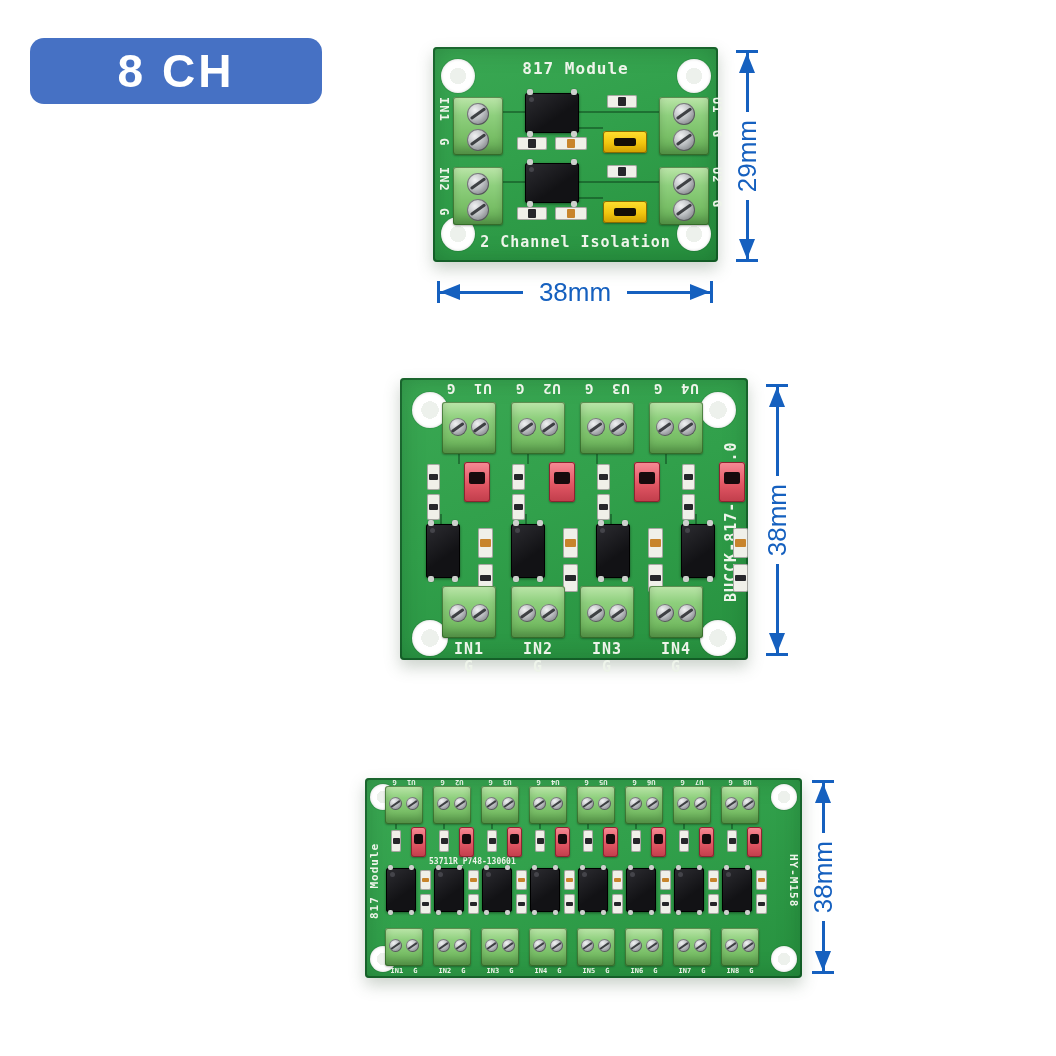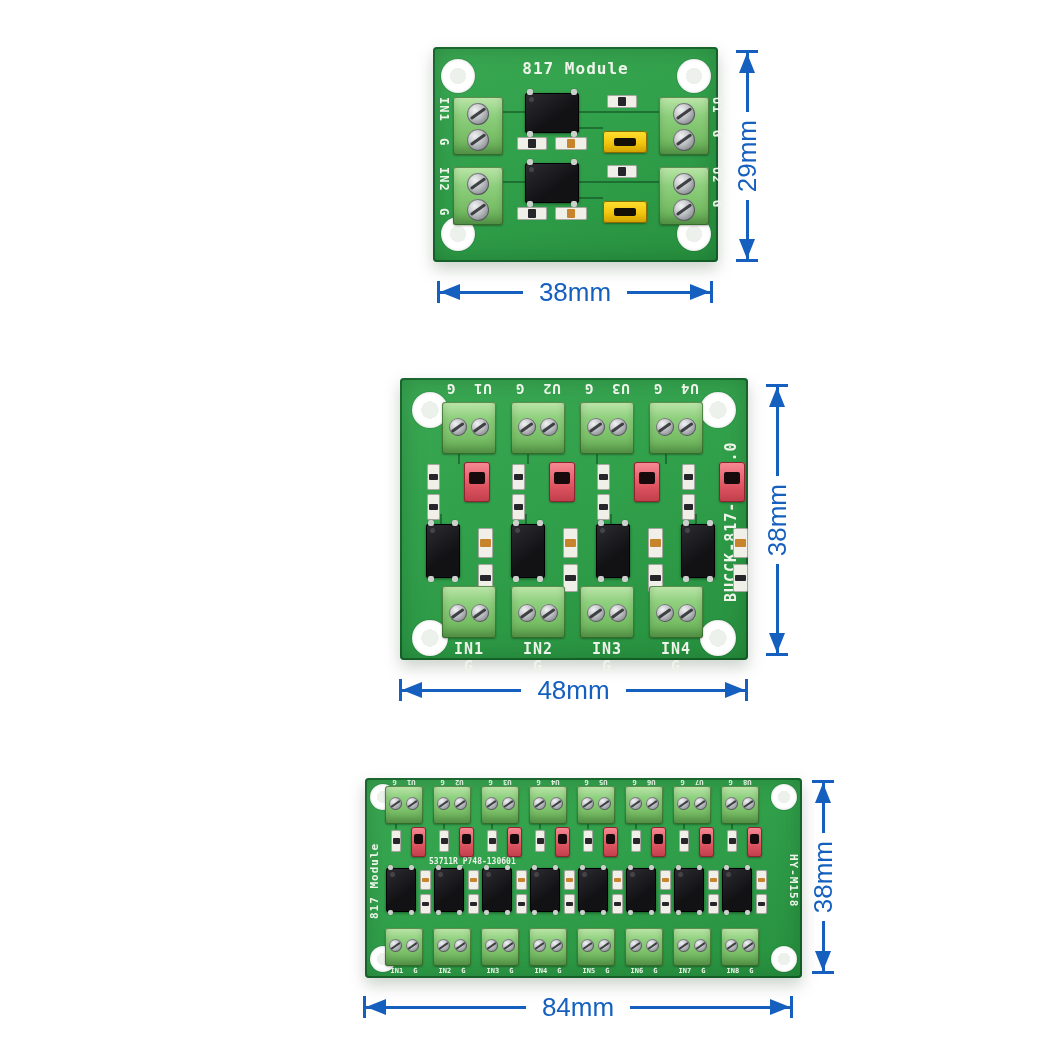--- a/index.html
+++ b/index.html
@@ -63,23 +63,27 @@
       border:solid transparent;border-width:8px 20px 8px 0;border-right-color:var(--dim-blue);}
   .dim-h .seg.b::after{content:'';position:absolute;right:0;top:50%;transform:translateY(-50%);
       border:solid transparent;border-width:8px 0 8px 20px;border-left-color:var(--dim-blue);}
   .dim-h .lbl{padding:0 16px;}
 </style>
 </head>
 <body>
 
 <div class="canvas">
 
+  <div class="badge">
+    <span>8 CH</span>
+  </div>
 
   <div class="board" id="b1" style="left:433px;top:47px;width:285px;height:215px;">
     <div class="silk" style="left:0;right:0;top:12px;text-align:center;font-size:16px;">817 Module</div>
+    <div class="silk" style="left:0;right:0;top:186px;text-align:center;font-size:15px;">2 Channel Isolation</div>
   <div class="hole" style="left: 8px; top: 12px; width: 34px; height: 34px;"></div>
       <div class="hole" style="left: 244px; top: 12px; width: 34px; height: 34px;"></div>
       <div class="hole" style="left: 8px; top: 170px; width: 34px; height: 34px;"></div>
       <div class="hole" style="left: 244px; top: 170px; width: 34px; height: 34px;"></div>
       <div class="trace" style="left: 70px; top: 64px; width: 26px; height: 2px;"></div>
       <div class="trace" style="left: 146px; top: 64px; width: 80px; height: 2px;"></div>
       <div class="trace" style="left: 146px; top: 80px; width: 24px; height: 2px;"></div>
       <div class="terminal" style="left: 20px; top: 50px; width: 50px; height: 58px;">
         <div class="screw" style="left: 14px; top: 6px; width: 22px; height: 22px;"></div>
         <div class="screw" style="left: 14px; top: 32px; width: 22px; height: 22px;"></div>
@@ -418,36 +422,22 @@
     <div class="cap"></div>
   </div>
 
   <div class="dim dim-v" style="left:765px;top:384px;height:272px;width:24px;">
     <div class="cap"></div>
     <div class="seg a"></div>
     <div class="lbl">38mm</div>
     <div class="seg b"></div>
     <div class="cap"></div>
   </div>
-  <div class="dim dim-h" style="left:399px;top:677px;width:349px;height:26px;">
-    <div class="cap"></div>
-    <div class="seg a"></div>
-    <div class="lbl">48mm</div>
-    <div class="seg b"></div>
-    <div class="cap"></div>
-  </div>
 
   <div class="dim dim-v" style="left:811px;top:780px;height:194px;width:24px;">
     <div class="cap"></div>
     <div class="seg a"></div>
     <div class="lbl">38mm</div>
     <div class="seg b"></div>
     <div class="cap"></div>
   </div>
-  <div class="dim dim-h" style="left:363px;top:994px;width:430px;height:26px;">
-    <div class="cap"></div>
-    <div class="seg a"></div>
-    <div class="lbl">84mm</div>
-    <div class="seg b"></div>
-    <div class="cap"></div>
-  </div>
 
 </div>
 
 </body></html>

